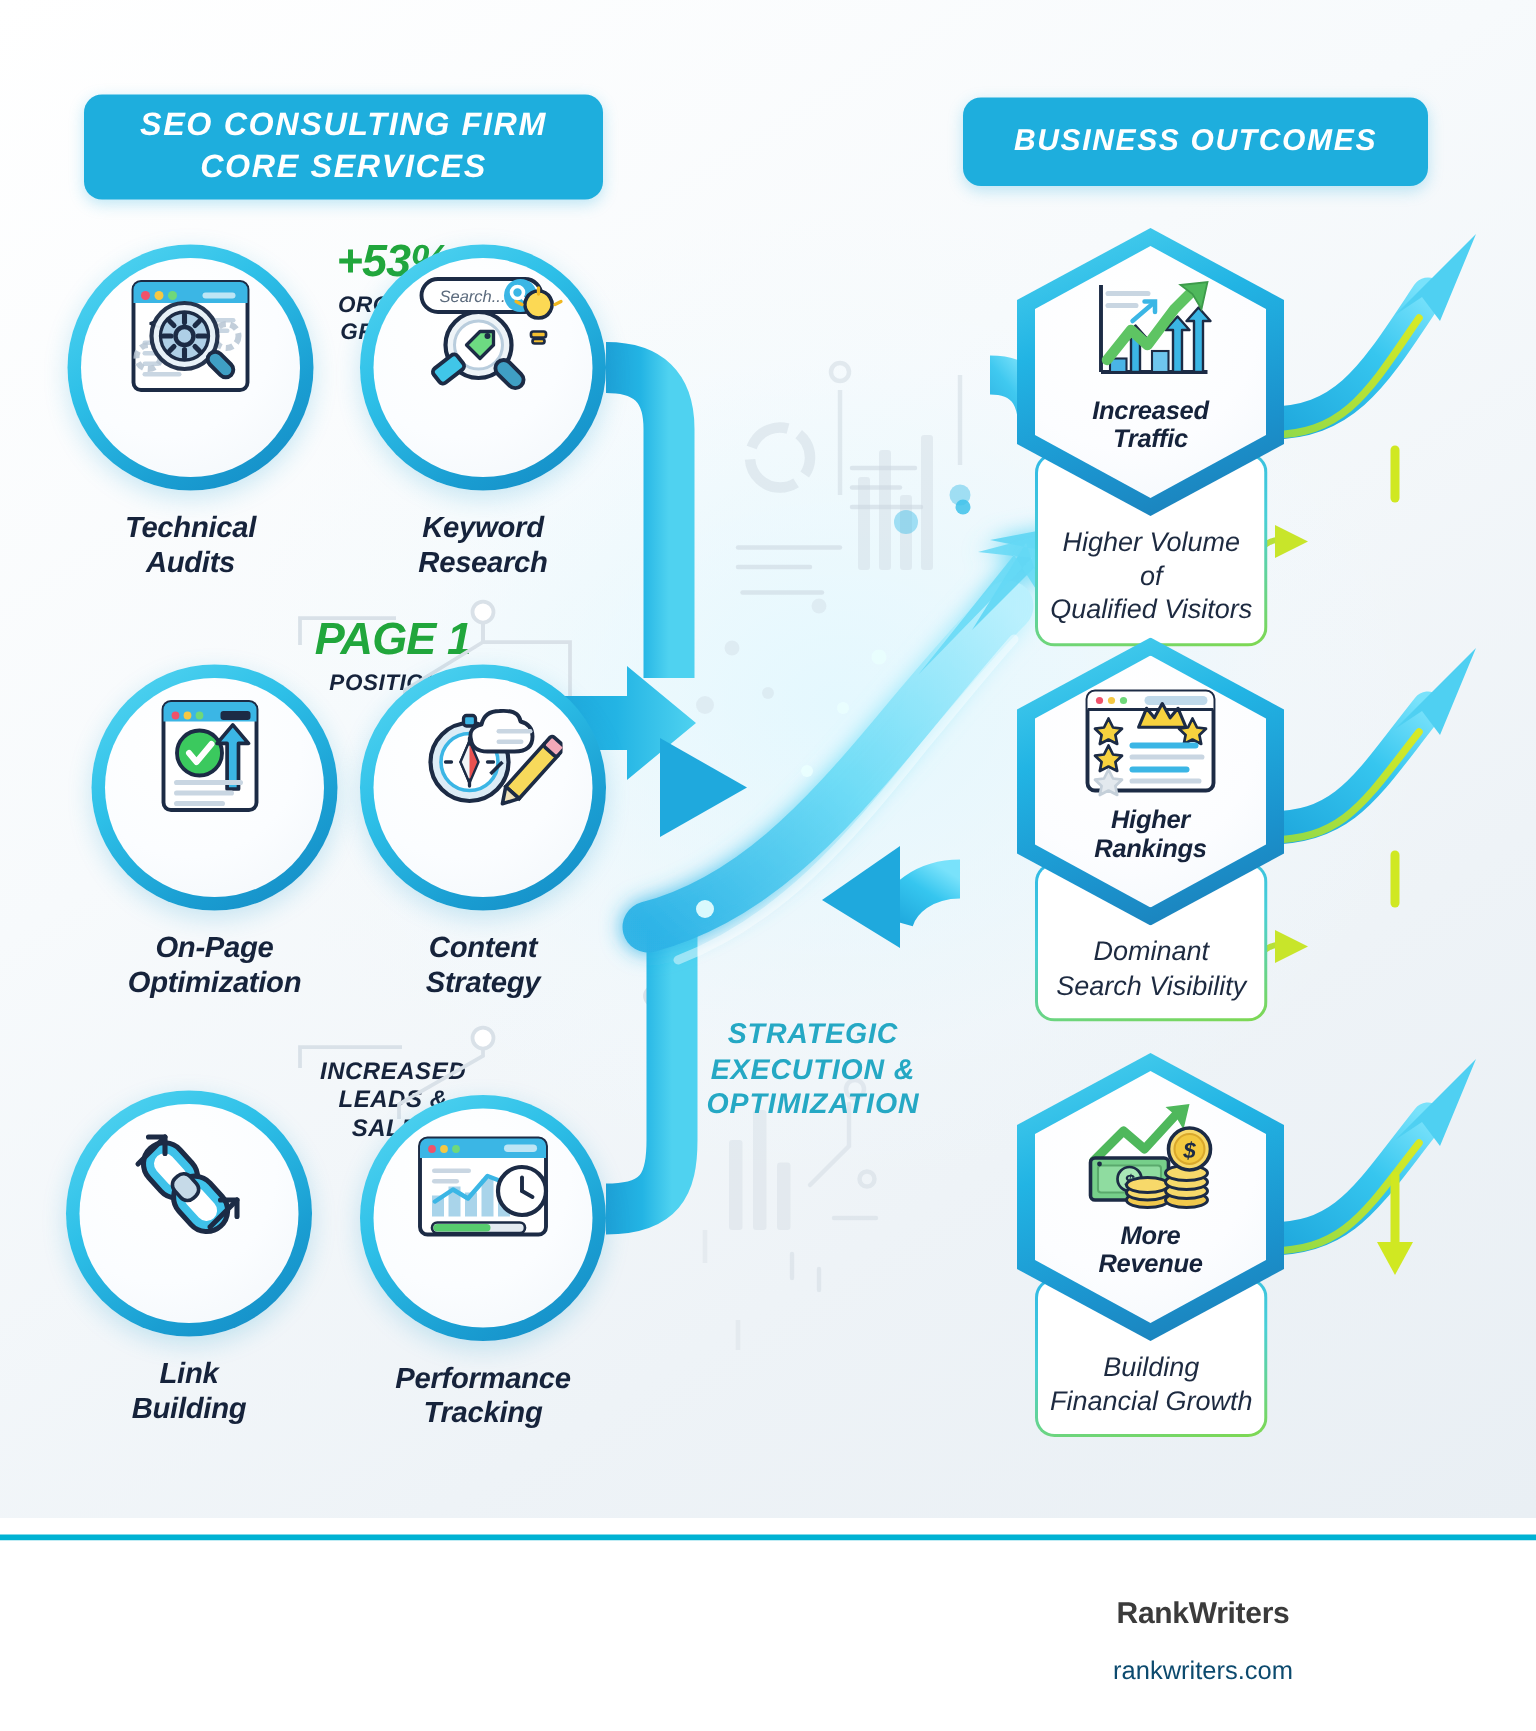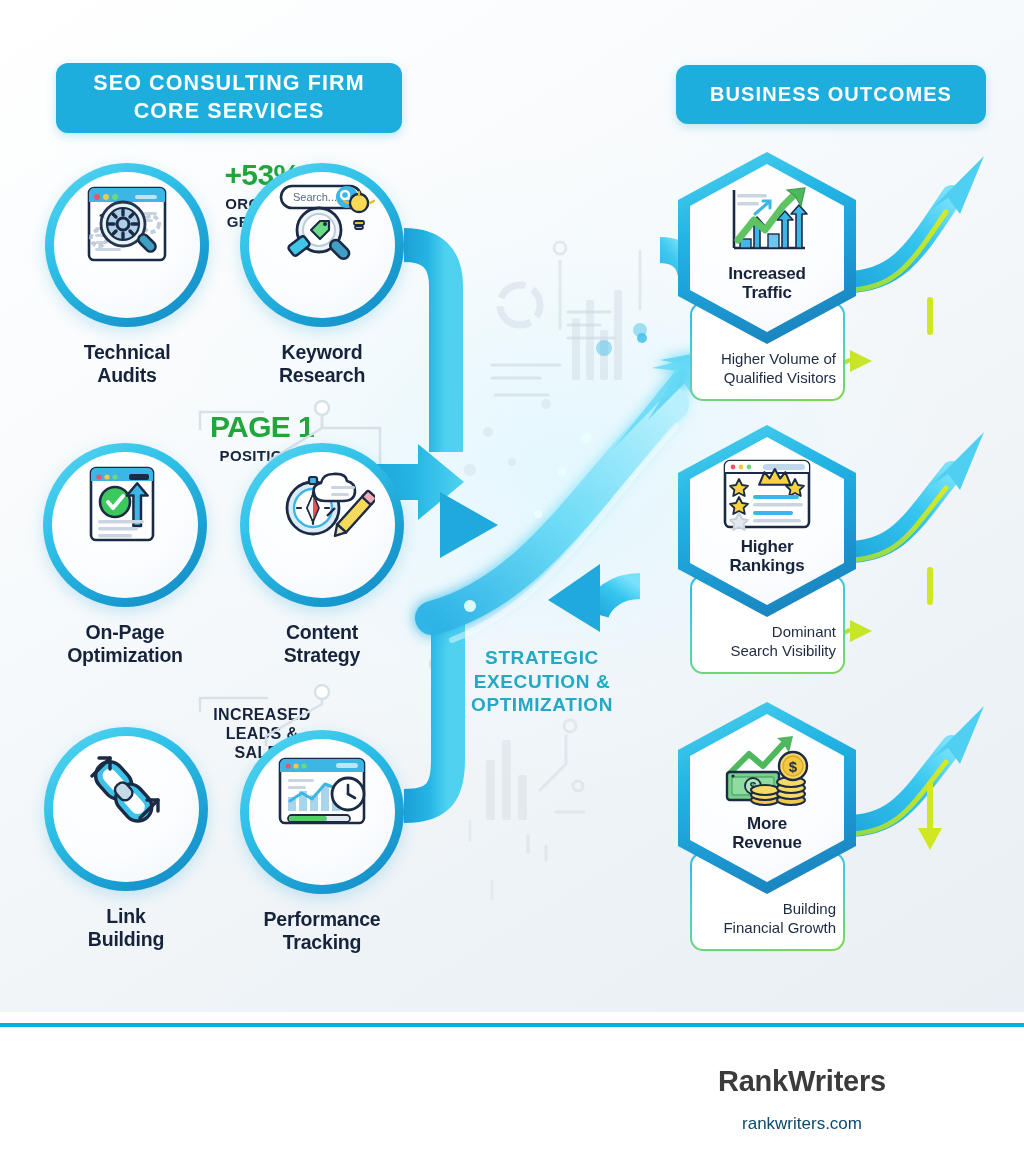--- a/index.html
+++ b/index.html
@@ -22,20 +22,21 @@
   
   #canvas {
     position: absolute;
     left: 0; top: 0;
     width: 1024px;
     height: 1012px;
     background:
       radial-gradient(ellipse 520px 420px at 560px 470px, rgba(225,248,255,0.85) 0%, rgba(240,250,255,0.25) 55%, rgba(255,255,255,0) 78%),
       linear-gradient(148deg, #ffffff 0%, #f7fafc 38%, #eef3f7 72%, #e9eff4 100%);
     overflow: hidden;
+    font-style: italic;
   }
 
   #bg-svg, #flow-svg {
     position: absolute;
     left: 0; top: 0;
     width: 1024px;
     height: 1023px;
     pointer-events: none;
   }
   #bg-svg { z-index: 1; }
@@ -57,21 +58,21 @@
     justify-content: center;
     box-shadow: 0 3px 10px rgba(30,174,221,0.28);
   }
   #badge-services {
     left: 56px; top: 63px;
     width: 346px; height: 70px;
     font-size: 21.5px;
     padding: 0 12px;
   }
   #badge-outcomes {
-    left: 676px; top: 65px;
+    left: 642px; top: 65px;
     width: 310px; height: 59px;
     font-size: 20px;
   }
 
   
   .service {
     position: absolute;
     z-index: 5;
     width: 164px;
     text-align: center;
@@ -102,21 +103,21 @@
     font-size: 19.5px;
     font-weight: bold;
     color: #16233b;
     line-height: 1.18;
     letter-spacing: -0.2px;
   }
 
   
   #svc-0 { left: 45px;  top: 163px; }
   #svc-1 { left: 240px; top: 163px; }
-  #svc-2 { left: 43px;  top: 443px; }
+  #svc-2 { left: 61px;  top: 443px; }
   #svc-3 { left: 240px; top: 443px; }
   #svc-4 { left: 44px;  top: 727px; }
   #svc-5 { left: 240px; top: 730px; }
 
   
   .outcome {
     position: absolute;
     z-index: 5;
     width: 330px;
     height: 250px;
@@ -163,22 +164,22 @@
     position: absolute;
     left: 18px;
     top: 150px;
     width: 155px;
     padding: 46px 7px 11px;
     border: 2px solid transparent;
     border-radius: 13px;
     background:
       linear-gradient(#ffffff, #ffffff) padding-box,
       linear-gradient(170deg, #2fb9e6 0%, #49cfd6 45%, #7fd84f 100%) border-box;
-    text-align: right;
-    font-size: 15px;
+    text-align: center;
+    font-size: 18px;
     line-height: 1.25;
     color: #1d2a40;
     z-index: -1;
   }
 
   .metric {
     position: absolute;
     left: 196px;
     width: 132px;
     text-align: center;
@@ -201,21 +202,21 @@
   #metric-0 { top: 160px; }
   #metric-1 { top: 412px; }
   #metric-2 { top: 700px; }
   #metric-2 .metric-label { font-size: 16px; }
 
   
   #center-label {
     position: absolute;
     z-index: 6;
     left: 452px;
-    top: 646px;
+    top: 678px;
     width: 180px;
     text-align: center;
     font-size: 19px;
     font-weight: bold;
     color: #25a8c4;
     letter-spacing: 0.6px;
     line-height: 1.24;
   }
 
   
@@ -238,21 +239,21 @@
     z-index: 7;
   }
   #footer-inner {
     position: absolute;
     right: 62px;
     top: 38px;
     text-align: center;
     width: 320px;
   }
   #brand-name {
-    font-size: 29px;
+    font-size: 20px;
     font-weight: bold;
     color: #3b3b3b;
     letter-spacing: -0.2px;
   }
   #brand-url {
     margin-top: 16px;
     font-size: 17px;
     color: #0c4a6e;
   }
 </style>

